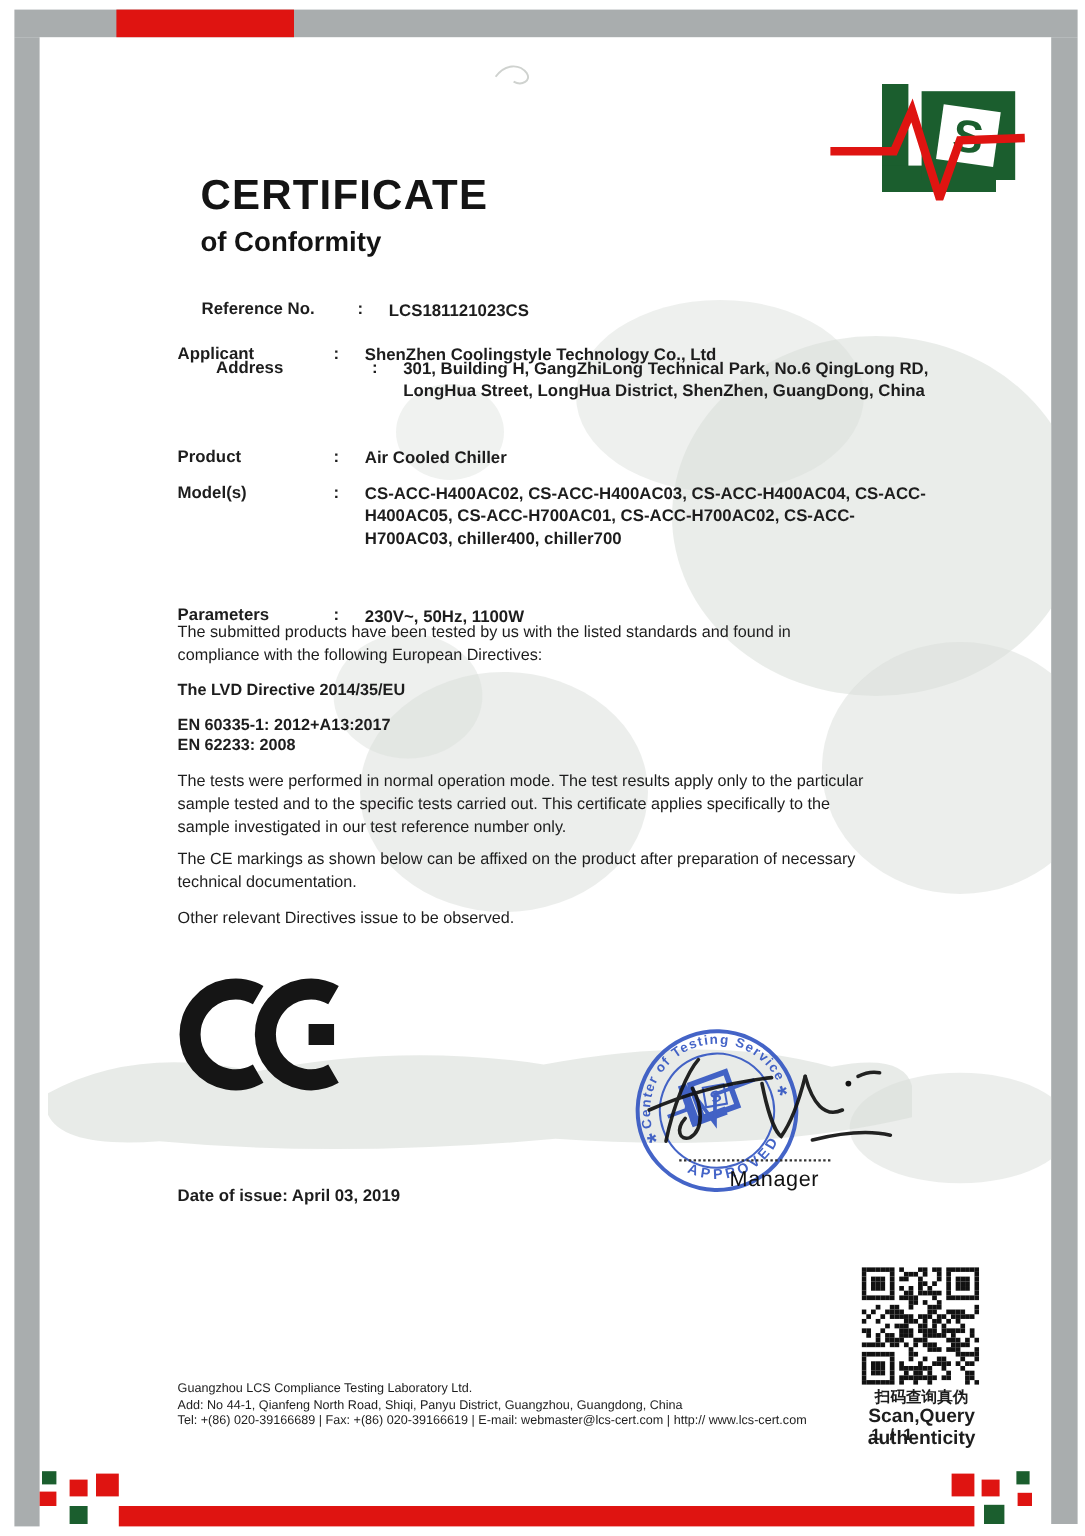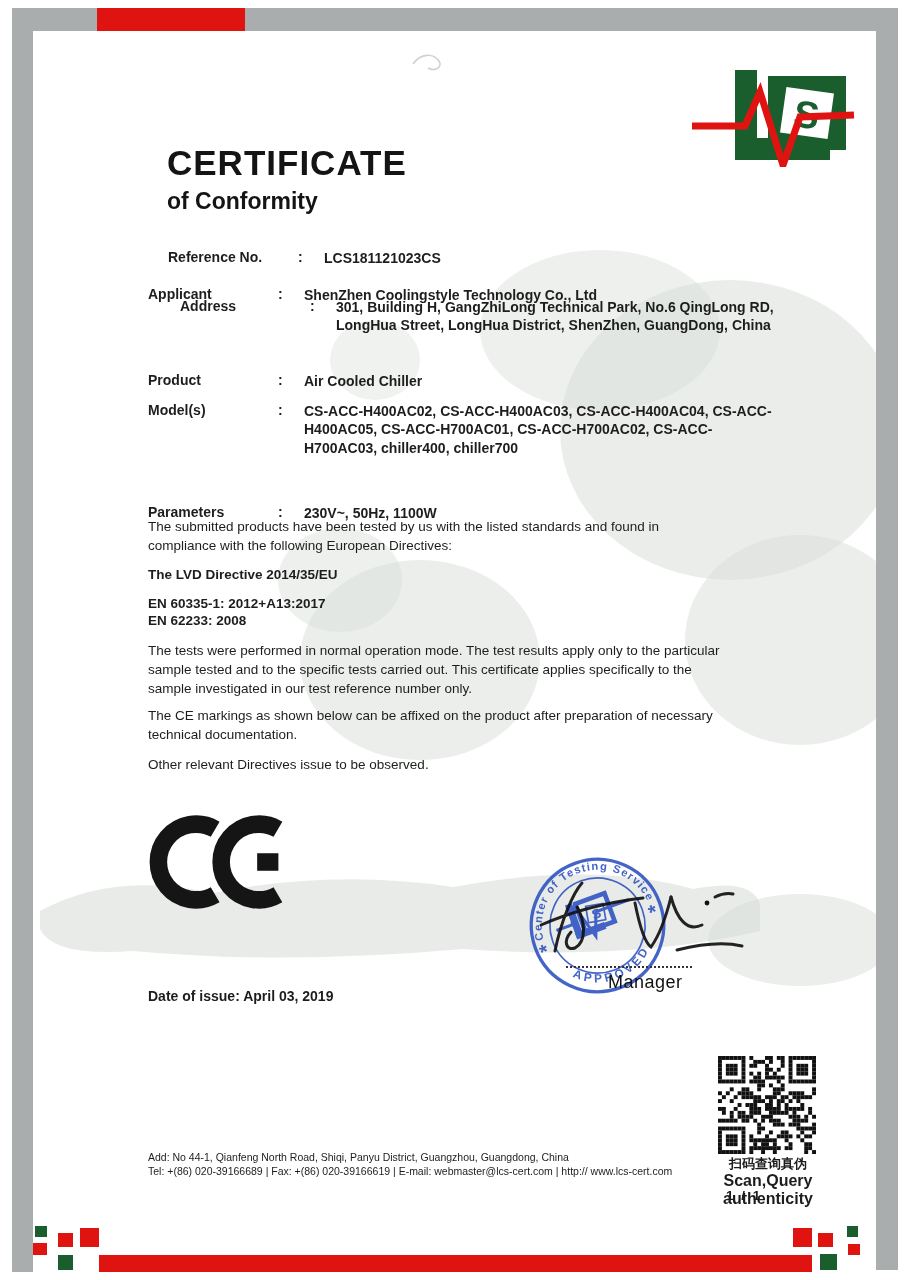--- a/index.html
+++ b/index.html
@@ -491,15 +491,16 @@
     <rect x="44" y="96" width="4" height="4"></rect>
     <rect x="56" y="96" width="4" height="4"></rect>
     <rect x="88" y="96" width="4" height="4"></rect>
     <rect x="96" y="96" width="4" height="4"></rect>
   </svg>
 <div class="abs qr-caption-zh" style="left:690px;top:1155px;width:156px;text-align:center;">扫码查询真伪</div>
 <div class="abs qr-caption-en" style="left:682px;top:1172px;width:172px;text-align:center;">Scan,Query authenticity</div>
 <div class="abs page-num" style="left:726px;top:1188px;">1 / 1</div>
 
 <div class="abs" style="left:148px;top:1151px;width:580px;">
+  <div class="footer-line">Guangzhou LCS Compliance Testing Laboratory Ltd.</div>
   <div class="footer-line">Add: No 44-1, Qianfeng North Road, Shiqi, Panyu District, Guangzhou, Guangdong, China</div>
   <div class="footer-line">Tel: +(86) 020-39166689  |  Fax: +(86) 020-39166619  |  E-mail: webmaster@lcs-cert.com  |  http:// www.lcs-cert.com</div>
 </div>
 
 </body></html>

